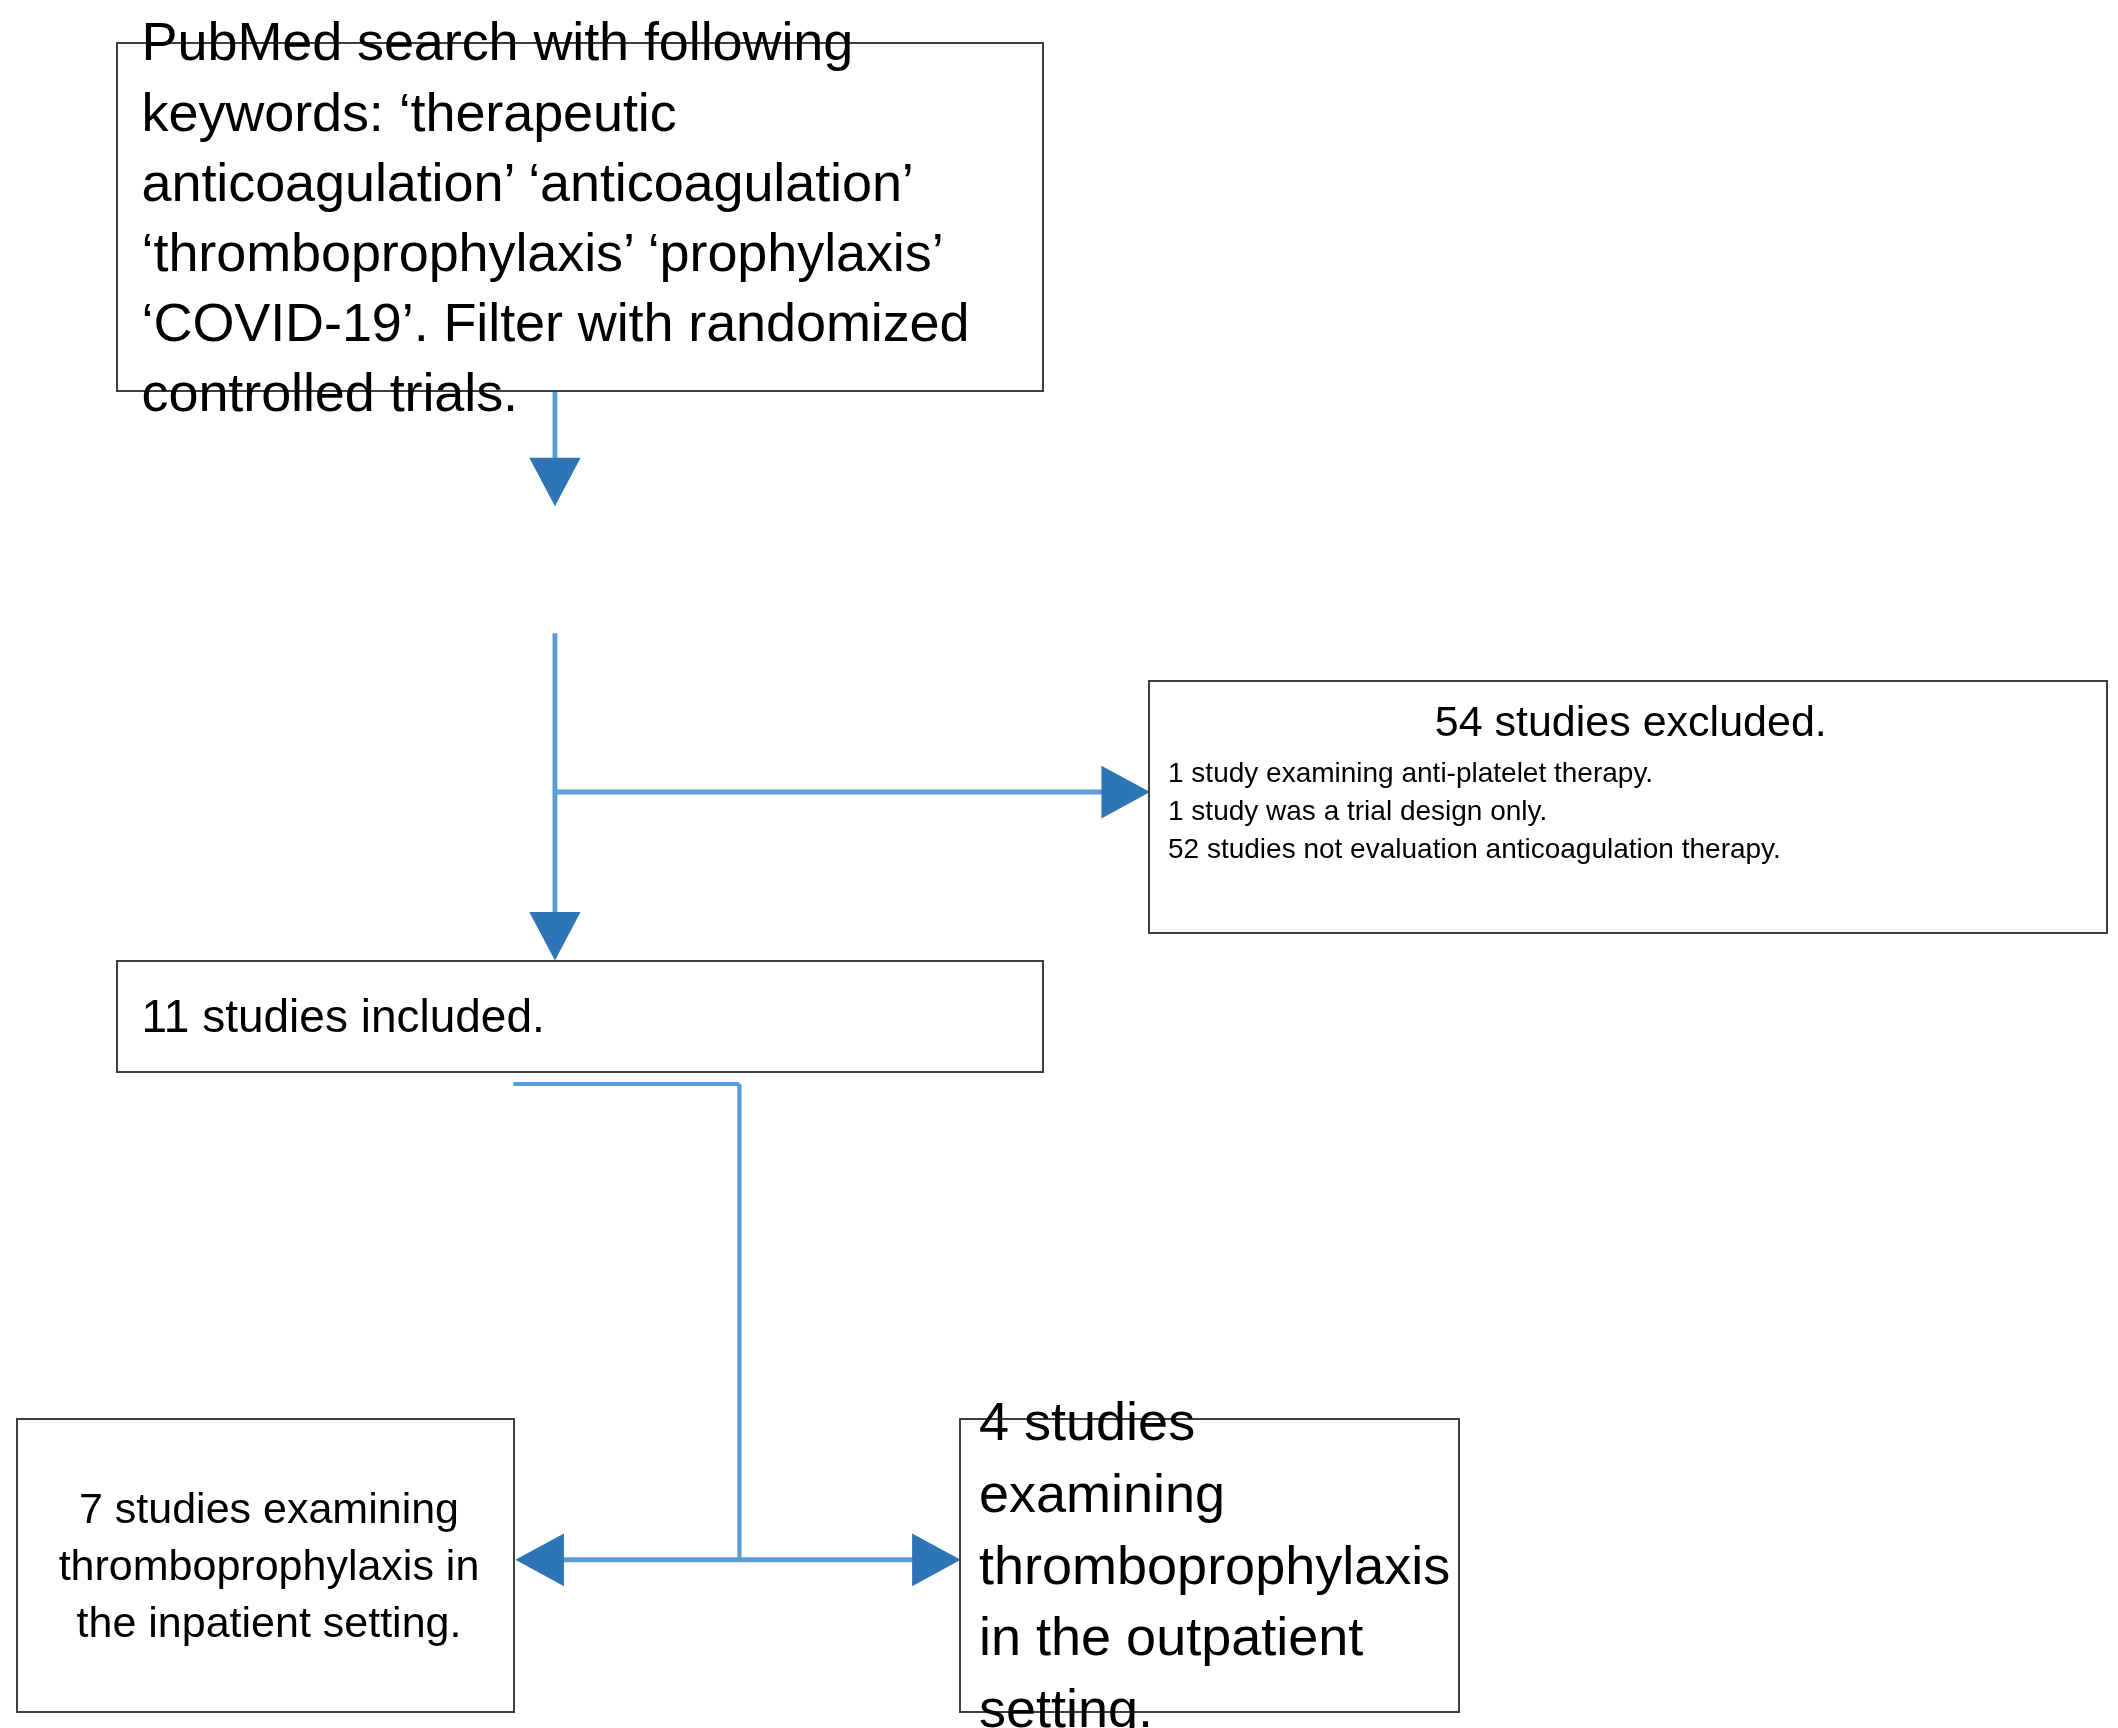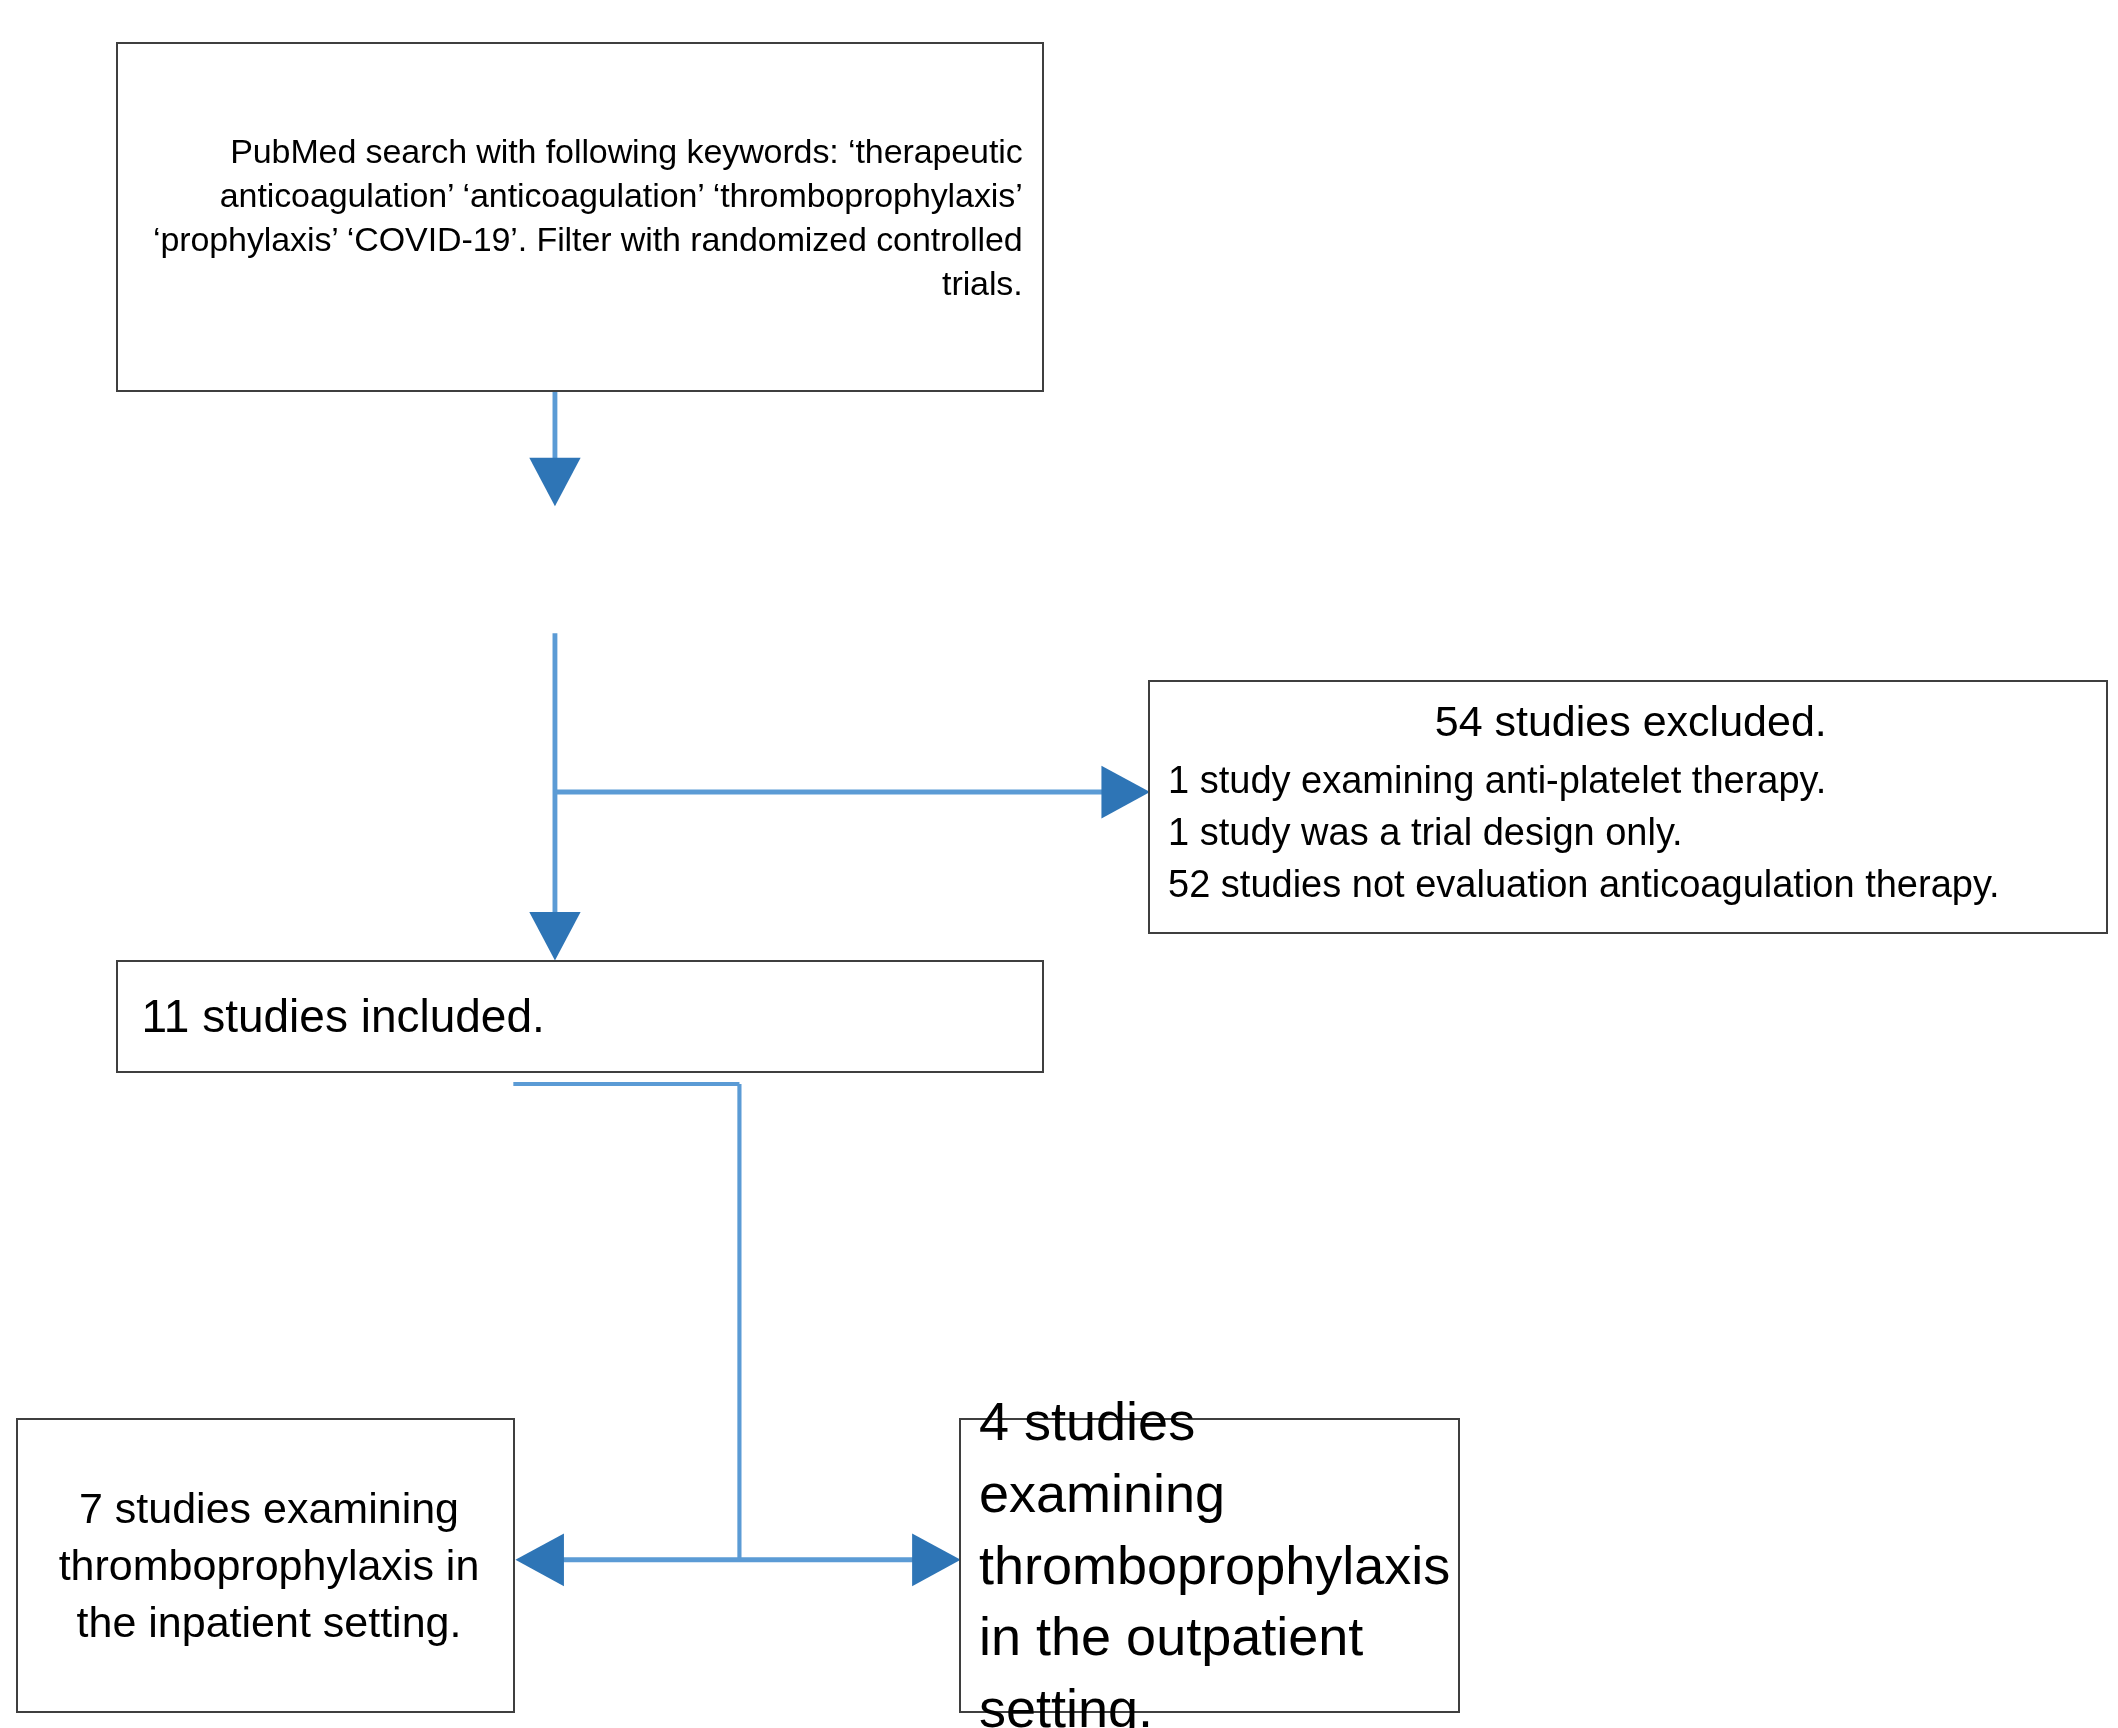--- a/index.html
+++ b/index.html
@@ -32,24 +32,23 @@
     display: block;
     white-space: pre-line;
   }
 
   
   #node-search {
     left: 116px; top: 42px; width: 928px; height: 350px;
     padding: 12.5px 19.4px 12.5px 23.6px;
   }
   #node-search .txt {
-    font-size: 34px;
+    font-size: 54px;
     line-height: 1.30;
     letter-spacing: -0.1px;
-    text-align: right;
   }
 
   #node-extracted {
     left: 116px; top: 504px; width: 928px; height: 129px;
     padding: 4.2px 19.4px 4.2px 23.6px;
   }
   #node-extracted .txt {
     font-size: 46px;
     line-height: 1.25;
   }
@@ -60,21 +59,21 @@
     justify-content: flex-start;
   }
   #node-excluded .head {
     font-size: 43px;
     line-height: 1.18;
     margin: 4.2px 0 7px 0;
     display: block;
     text-align: center;
   }
   #node-excluded .reason {
-    font-size: 38px;
+    font-size: 28px;
     line-height: 1.37;
     display: block;
   }
 
   #node-included {
     left: 116px; top: 960px; width: 928px; height: 113px;
     padding: 4.2px 19.4px 4.2px 23.6px;
   }
   #node-included .txt {
     font-size: 46px;

